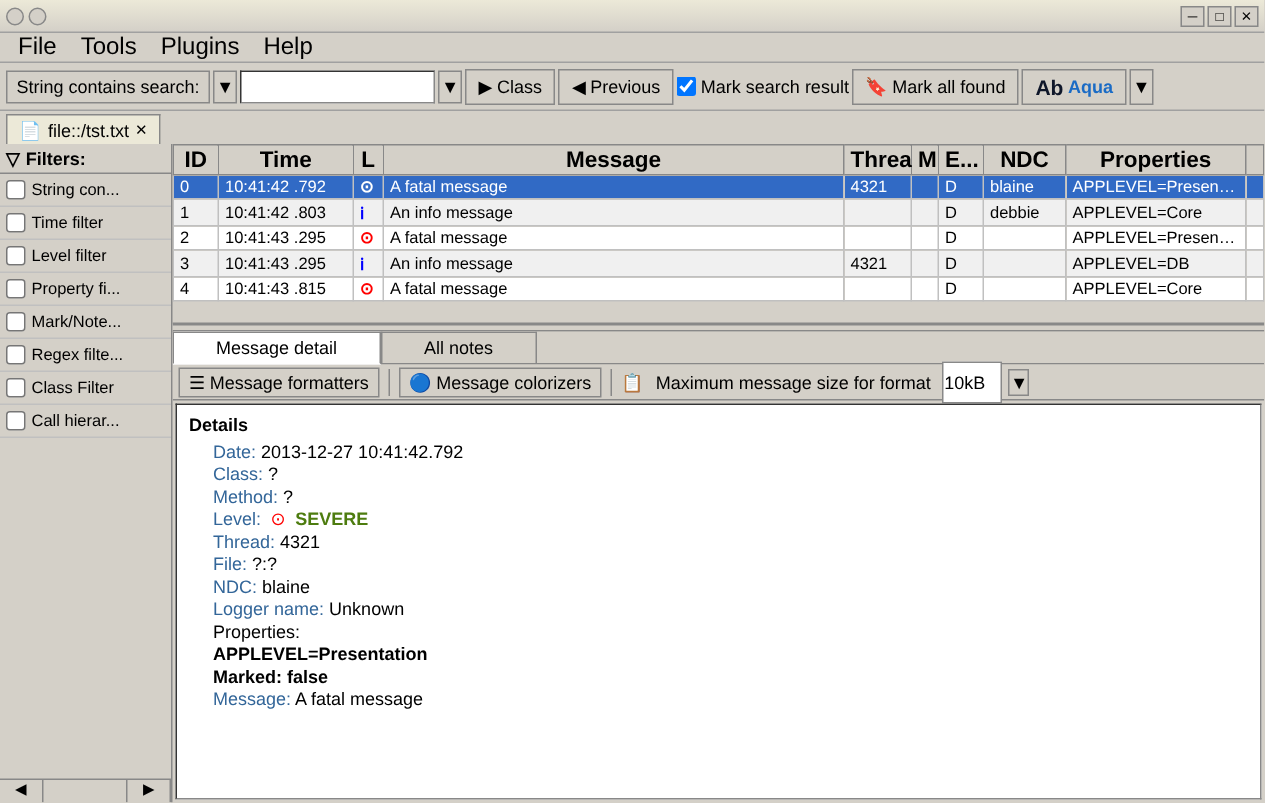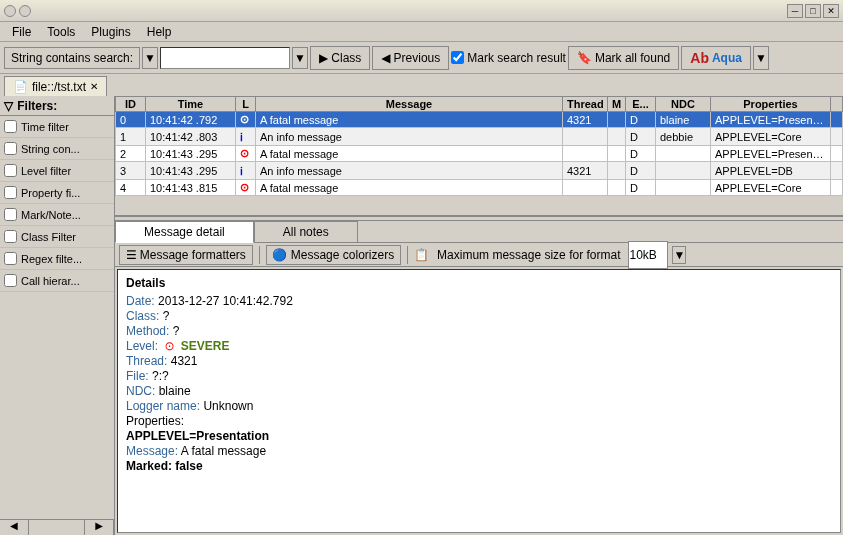--- a/index.html
+++ b/index.html
@@ -26,21 +26,21 @@
 
     
     .menu-bar {
       background: #d4d0c8;
       height: 20px;
       display: flex;
       align-items: center;
       padding: 0 4px;
       border-bottom: 1px solid #a0a0a0;
     }
-    .menu-item { padding: 2px 8px; cursor: pointer; font-size: 12px; }
+    .menu-item { padding: 2px 8px; cursor: pointer; font-size: 16px; }
 
     
     .toolbar {
       background: #d4d0c8;
       height: 32px;
       display: flex;
       align-items: center;
       padding: 2px 4px;
       gap: 2px;
       border-bottom: 1px solid #a0a0a0;
@@ -208,21 +208,21 @@
       width: 100%;
       border-collapse: collapse;
       table-layout: fixed;
     }
     .log-table th {
       background: #d4d0c8;
       border: 1px solid #888;
       padding: 1px 4px;
       text-align: center;
       font-weight: bold;
-      font-size: 11px;
+      font-size: 15px;
       white-space: nowrap;
       position: sticky;
       top: 0;
       z-index: 1;
     }
     .log-table td {
       border: 1px solid #c0c0c0;
       padding: 1px 4px;
       font-size: 11px;
       white-space: nowrap;
@@ -302,21 +302,21 @@
     .message-detail {
       flex: 1;
       background: white;
       overflow-y: auto;
       padding: 6px 8px;
       font-size: 12px;
       border: 1px inset #888;
       margin: 2px;
     }
     .detail-title { font-weight: bold; margin-bottom: 4px; }
-    .detail-row { margin: 1px 0; }
+    .detail-row { margin: 1px 16px; }
     .detail-label { color: #336699; }
     .detail-value { color: #333; }
     .detail-severe { color: #4d7c0f; font-weight: bold; }
     .detail-bold { font-weight: bold; }
   </style>
 </head>
 <body>
 
 <div class="title-bar">
   <div class="win-dots">
@@ -352,21 +352,21 @@
   </button>
   <label class="checkbox-label">
     <input type="checkbox" checked="" style="">
     <span>Mark search result</span>
   </label>
   <button class="tb-button">
     <span>🔖</span>
     <span>Mark all found</span>
   </button>
   <button class="aqua-btn">
-    <span style="font-size:14px; font-weight:bold; color:#b91c1c;">Ab</span>
+    <span style="font-size:14px; font-weight:bold; color:#0f172a;">Ab</span>
     <span>Aqua</span>
   </button>
   <div class="extra-arrow">▼</div>
 </div>
 
 <div class="file-tab-bar">
   <div class="file-tab">
     <span>📄</span>
     <span>file::/tst.txt</span>
     <span style="font-size:10px;">✕</span>
@@ -376,45 +376,45 @@
 <div class="main-area">
 
   <div class="sidebar">
     <div class="sidebar-header">
       <span>▽</span>
       <span>Filters:</span>
     </div>
     <div class="filter-scroll">
       <div class="filter-item">
         <input type="checkbox" style="">
+        <span class="filter-text">String con...</span>
+      </div>
+      <div class="filter-item">
+        <input type="checkbox" style="">
         <span class="filter-text">Time filter</span>
       </div>
       <div class="filter-item">
         <input type="checkbox" style="">
-        <span class="filter-text">String con...</span>
-      </div>
-      <div class="filter-item">
-        <input type="checkbox" style="">
         <span class="filter-text">Level filter</span>
       </div>
       <div class="filter-item">
         <input type="checkbox" style="">
         <span class="filter-text">Property fi...</span>
       </div>
       <div class="filter-item">
         <input type="checkbox" style="">
         <span class="filter-text">Mark/Note...</span>
       </div>
       <div class="filter-item">
         <input type="checkbox" style="">
+        <span class="filter-text">Regex filte...</span>
+      </div>
+      <div class="filter-item">
+        <input type="checkbox" style="">
         <span class="filter-text">Class Filter</span>
-      </div>
-      <div class="filter-item">
-        <input type="checkbox" style="">
-        <span class="filter-text">Regex filte...</span>
       </div>
       <div class="filter-item">
         <input type="checkbox" style="">
         <span class="filter-text">Call hierar...</span>
       </div>
     </div>
     <div class="sidebar-bottom-nav">
       <div class="sidebar-nav-btn">◀</div>
       <div class="sidebar-nav-btn" style="flex:2; border-right:1px solid #888;"></div>
       <div class="sidebar-nav-btn">▶</div>
@@ -566,24 +566,24 @@
           <span class="detail-value"> </span><span>blaine</span>
         </div>
         <div class="detail-row">
           <span class="detail-label">Logger name:</span>
           <span class="detail-value"> </span><span>Unknown</span>
         </div>
         <div class="detail-row">
           <span>Properties:</span>
         </div>
         <div class="detail-row detail-bold">APPLEVEL=Presentation</div>
-        <div class="detail-row">
-          <span class="detail-label">Message:</span>
-          <span class="detail-value"> </span><span>A fatal message</span>
-        </div>
         <div class="detail-row detail-bold">
           <span>Marked:</span>
           <span> </span><span>false</span>
         </div>
+        <div class="detail-row">
+          <span class="detail-label">Message:</span>
+          <span class="detail-value"> </span><span>A fatal message</span>
+        </div>
       </div>
     </div>
   </div>
 </div>
 
 </body></html>

